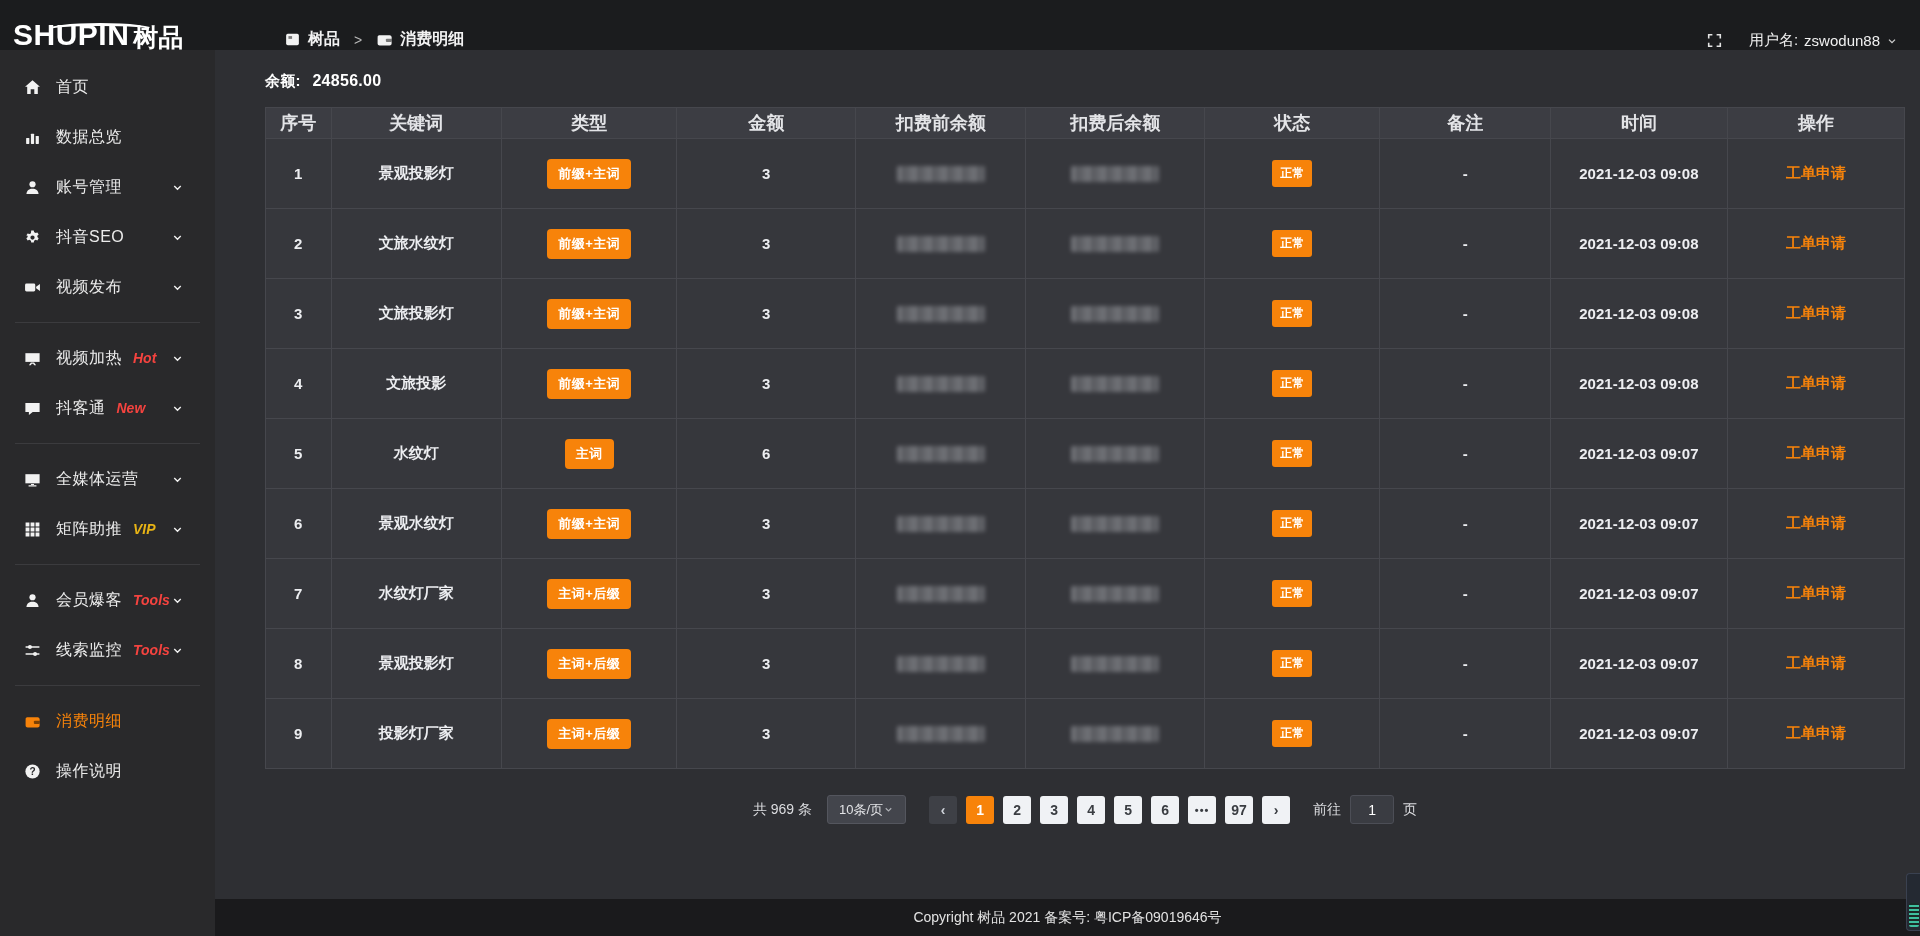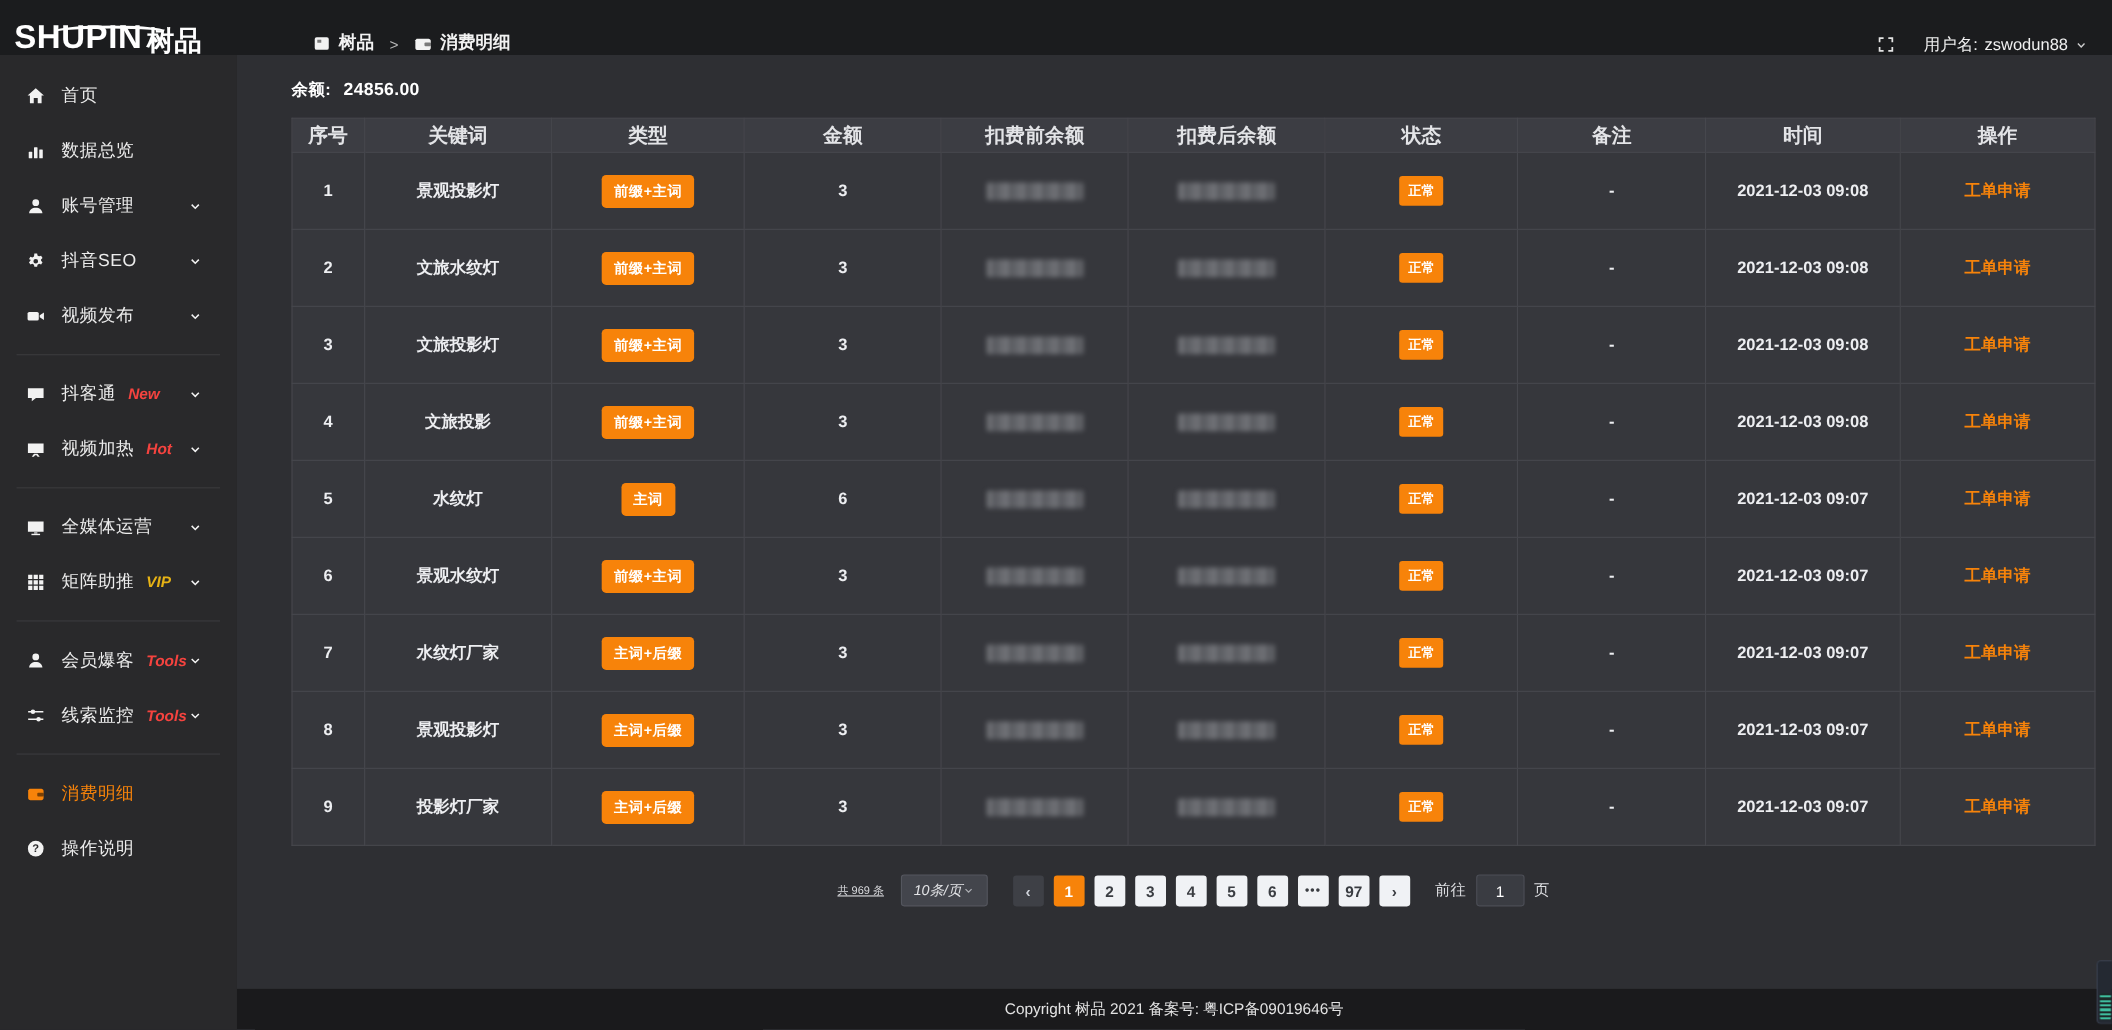--- a/index.html
+++ b/index.html
@@ -70,23 +70,23 @@
     padding:6px 11px; border-radius:4px; letter-spacing:.5px; }
   .status-badge { display:inline-block; background:#f7830a; color:#fff; font-size:12px; font-weight:700;
     padding:5px 8px; border-radius:3px; }
   .masked { width:88px; height:16px; margin:0 auto; border-radius:2px; opacity:.55;
     background:repeating-linear-gradient(90deg,#a0a2a7 0 5px,#77797e 5px 10px,#8d8f94 10px 15px);
     filter:blur(2.3px); }
   .action-link { color:#f7830a; cursor:pointer; font-weight:600; }
   .remark-cell { font-weight:400; }
   
   .pagination { display:flex; align-items:center; justify-content:center; gap:9px; margin-top:26px; }
-  .pg-total { font-size:10px; color:#dcdde0; margin-right:6px;text-decoration:underline; }
+  .pg-total { font-size:14px; color:#dcdde0; margin-right:6px; }
   .pg-size { display:flex; align-items:center; height:29px; padding:0 11px;
-    background:#43454c; border:1px solid #54565e; border-radius:3px; font-size:13px; color:#e2e3e6; cursor:pointer; margin-right:14px;font-style:italic; }
+    background:#43454c; border:1px solid #54565e; border-radius:3px; font-size:13px; color:#e2e3e6; cursor:pointer; margin-right:14px; }
   .pg-size .icon { width:11px; height:11px; color:#aeb0b5; }
   .pg-btn { min-width:28px; height:28px; border:none; border-radius:3px; font-size:14px; font-weight:700;
     display:flex; align-items:center; justify-content:center; cursor:pointer; padding:0 6px;
     background:#f0f2f5; color:#3a3d42; font-family:inherit; }
   .pg-btn.dark { background:#3e4046; color:#cfd3da; }
   .pg-btn.active { background:#f7830a; color:#fff; }
   .pg-btn.dots { letter-spacing:1px; font-size:11px; }
   .pg-goto { display:flex; align-items:center; gap:9px; margin-left:14px; font-size:14px; color:#dcdde0; }
   .goto-input { width:44px; height:29px; background:#3a3c42; border:1px solid #4c4e56; border-radius:3px;
     color:#fff; font-size:14px; text-align:center; font-family:inherit; }
@@ -201,40 +201,40 @@
         <span class="icon sb-chev">
           <svg viewBox="0 0 16 16">
             <polyline points="4,6.2 8,10.2 12,6.2" fill="none" stroke="currentColor" stroke-width="1.7"></polyline>
           </svg>
         </span>
       </div>
       <div class="sb-divider"></div>
       <div class="sb-item">
         <span class="icon">
           <svg viewBox="0 0 16 16">
+            <path d="M1.3 3h13.4v8.2H1.3z"></path>
+            <path d="M4.6 14.4l1.9-2.6h3l1.9 2.6H9.6l-1-1.4h-1.2l-1 1.4z"></path>
+          </svg>
+        </span>
+        <span class="sb-label">视频加热</span>
+        <span class="sb-badge red">Hot</span>
+        <span class="icon sb-chev">
+          <svg viewBox="0 0 16 16">
+            <polyline points="4,6.2 8,10.2 12,6.2" fill="none" stroke="currentColor" stroke-width="1.7"></polyline>
+          </svg>
+        </span>
+      </div>
+      <div class="sb-item">
+        <span class="icon">
+          <svg viewBox="0 0 16 16">
             <path d="M1.3 2.8h13.4v8.4H8.2L4.6 14v-2.8H1.3z"></path>
           </svg>
         </span>
         <span class="sb-label">抖客通</span>
         <span class="sb-badge red">New</span>
-        <span class="icon sb-chev">
-          <svg viewBox="0 0 16 16">
-            <polyline points="4,6.2 8,10.2 12,6.2" fill="none" stroke="currentColor" stroke-width="1.7"></polyline>
-          </svg>
-        </span>
-      </div>
-      <div class="sb-item">
-        <span class="icon">
-          <svg viewBox="0 0 16 16">
-            <path d="M1.3 3h13.4v8.2H1.3z"></path>
-            <path d="M4.6 14.4l1.9-2.6h3l1.9 2.6H9.6l-1-1.4h-1.2l-1 1.4z"></path>
-          </svg>
-        </span>
-        <span class="sb-label">视频加热</span>
-        <span class="sb-badge red">Hot</span>
         <span class="icon sb-chev">
           <svg viewBox="0 0 16 16">
             <polyline points="4,6.2 8,10.2 12,6.2" fill="none" stroke="currentColor" stroke-width="1.7"></polyline>
           </svg>
         </span>
       </div>
       <div class="sb-divider"></div>
       <div class="sb-item">
         <span class="icon">
           <svg viewBox="0 0 16 16">

